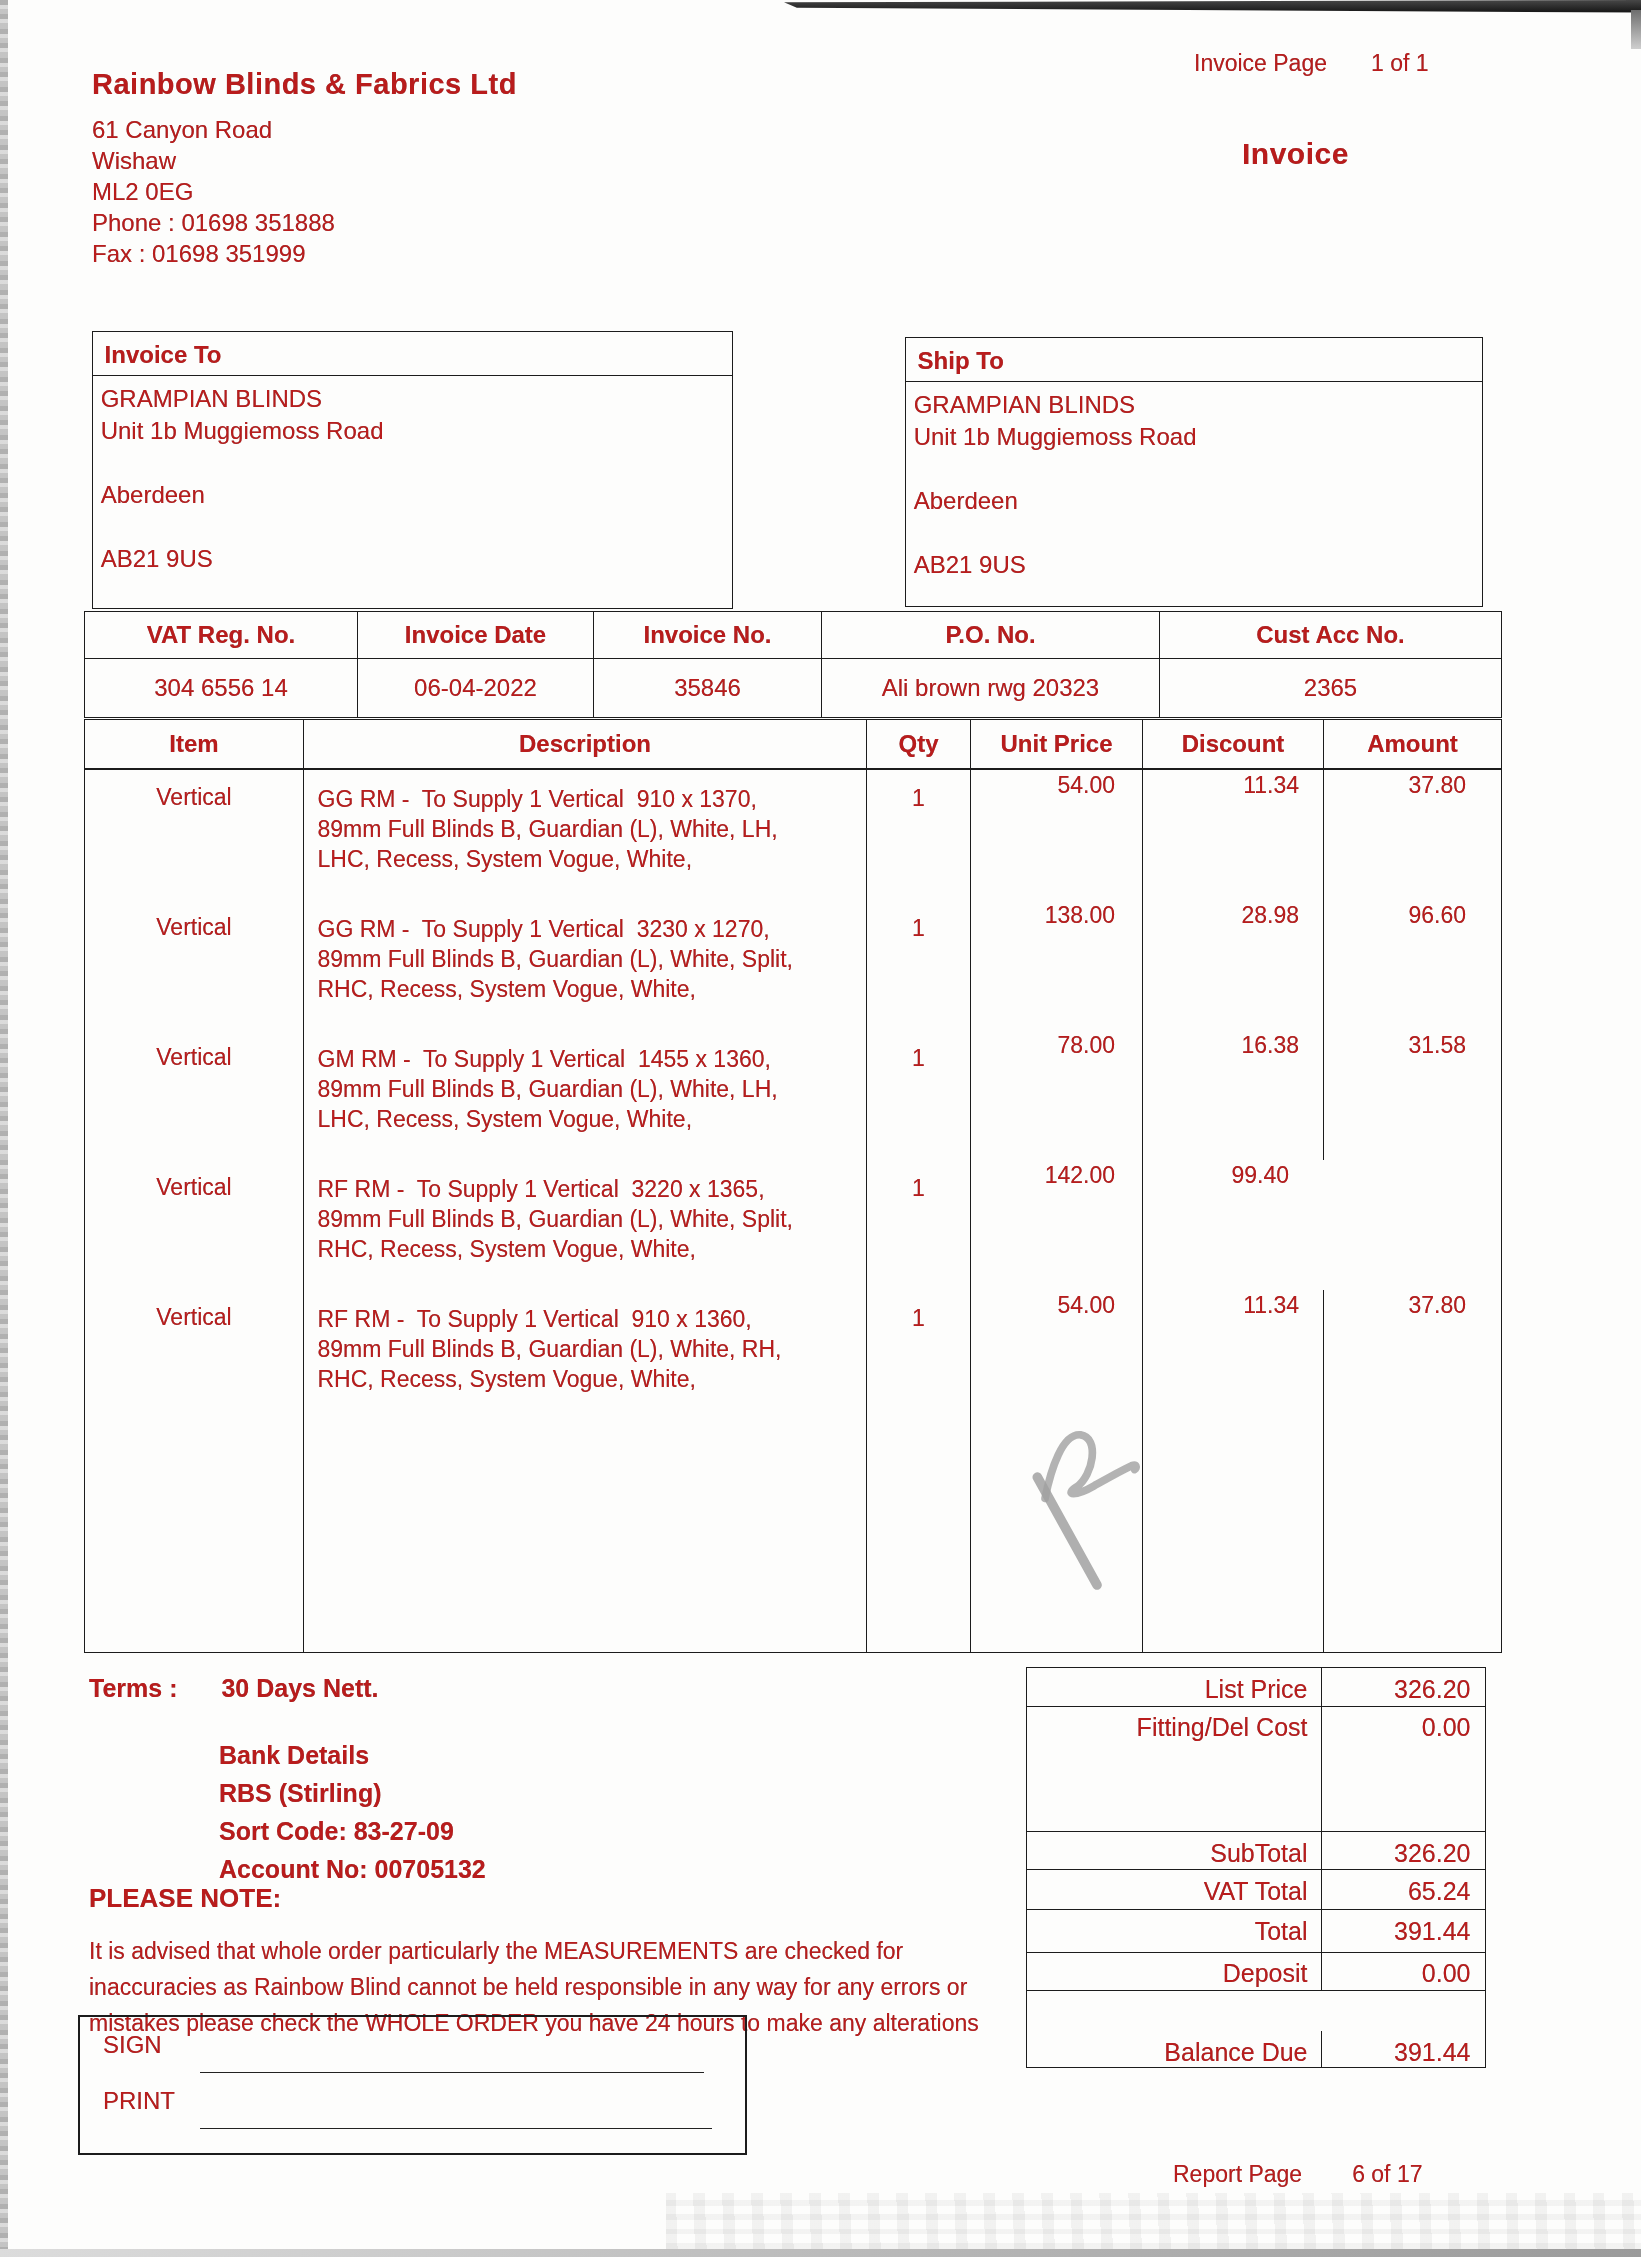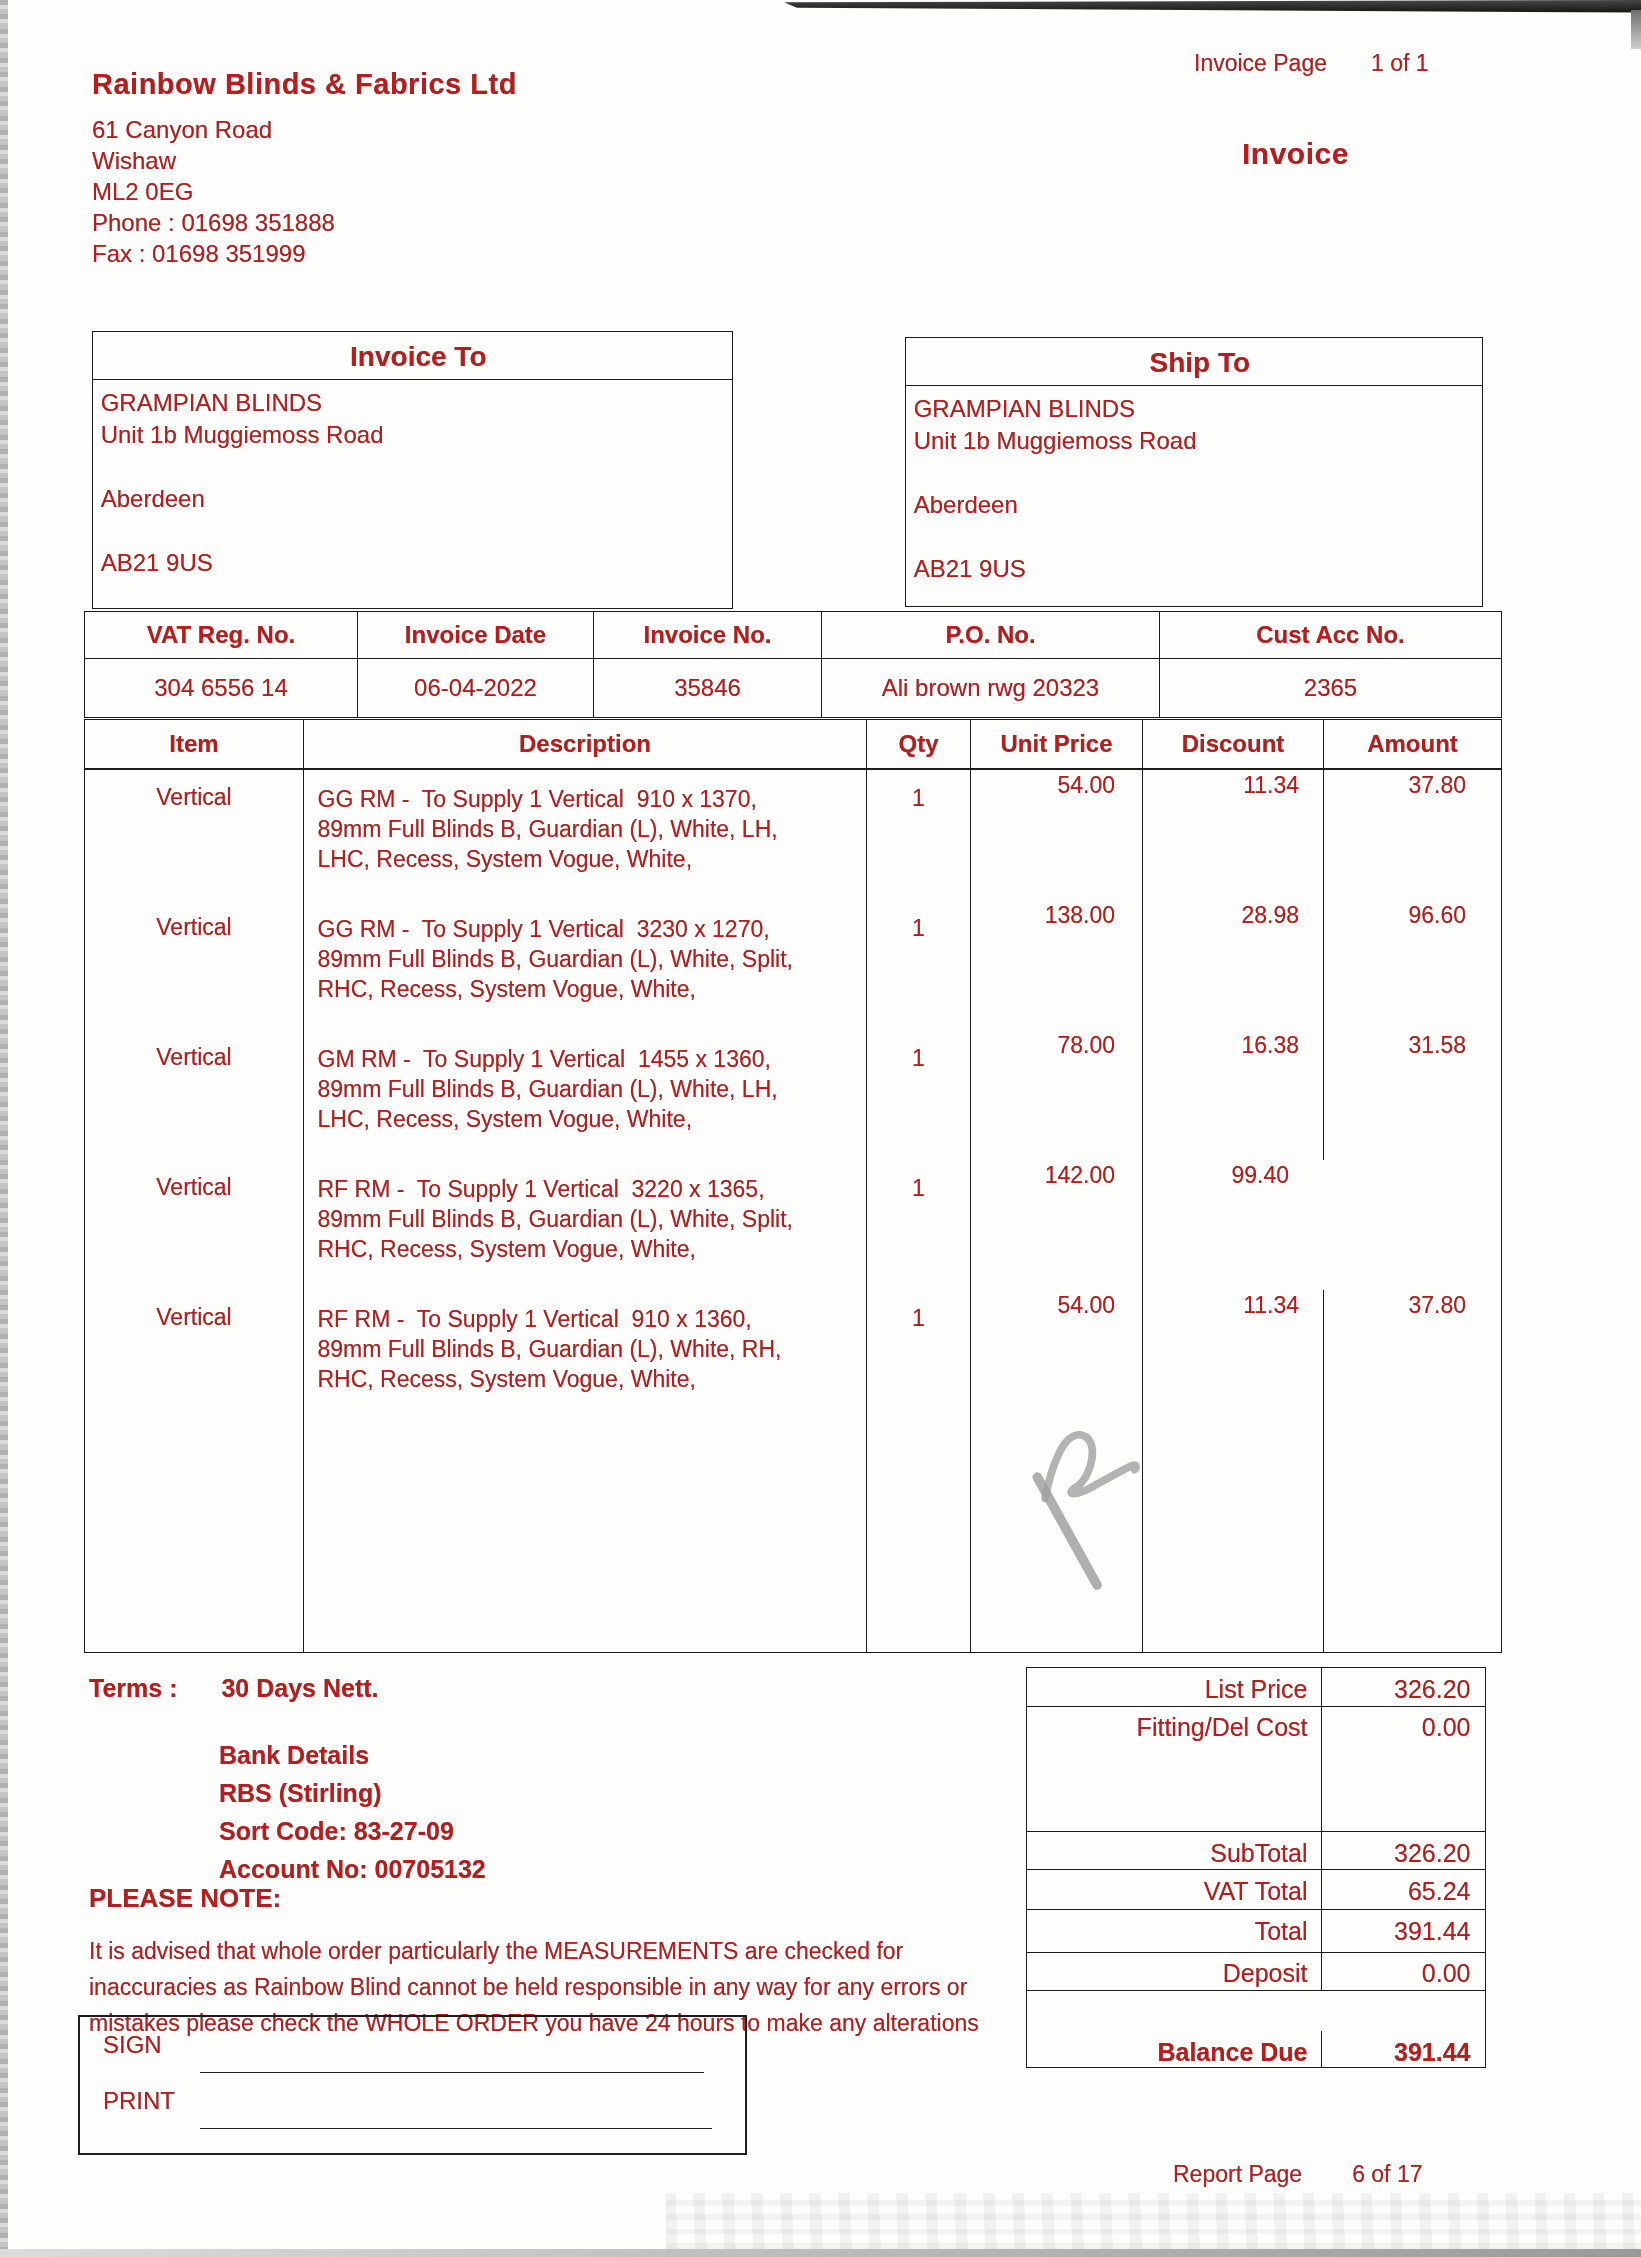--- a/index.html
+++ b/index.html
@@ -27,21 +27,21 @@
   
   .company{left:92px;top:68px;}
   .company-name{font-size:29px;font-weight:bold;letter-spacing:0.5px;}
   .company-address{margin-top:12.6px;font-size:24px;line-height:31px;white-space:pre-wrap;}
   .page-indicator{left:1194px;top:50px;font-size:23px;display:flex;gap:44px;}
   .doc-title{left:1242px;top:137px;font-size:30px;font-weight:bold;letter-spacing:0.5px;}
   
   .addr-box{border:1.9px solid #1c1c1c;background:transparent;}
   .invoice-to{left:92px;top:331px;width:639px;height:276px;}
   .ship-to{left:905px;top:337px;width:576px;height:268px;}
-  .addr-box .box-head{font-size:28px;font-weight:bold;padding:8.7px 0 6.8px 11.6px;border-bottom:1.9px solid #1c1c1c;text-align:center;}
+  .addr-box .box-head{font-size:24px;font-weight:bold;padding:8.7px 0 6.8px 11.6px;border-bottom:1.9px solid #1c1c1c;}
   .addr-box .box-body{font-size:24px;line-height:32px;padding:6.8px 0 0 7.7px;white-space:pre-wrap;}
   
   .info-table{left:84px;top:611px;width:1416px;border:1.9px solid #1c1c1c;}
   .info-row{display:grid;grid-template-columns:273px 236px 228px 338px 1fr;}
   .info-row.head{height:46px;border-bottom:1.9px solid #1c1c1c;}
   .info-row.vals{height:58px;}
   .info-cell{display:flex;align-items:center;justify-content:center;font-size:24px;
     border-right:1.9px solid #1c1c1c;}
   .info-row .info-cell:last-child{border-right:none;}
   .info-row.head .info-cell{font-weight:bold;}
@@ -71,21 +71,21 @@
   .note-body{left:89px;top:1933px;width:966px;font-size:23px;line-height:36px;white-space:pre-wrap;}
   
   .totals{left:1026px;top:1667px;width:458px;height:399px;border:1.9px solid #1c1c1c;
     display:flex;flex-direction:column;}
   .t-row{display:grid;grid-template-columns:1fr 163px;border-bottom:1.9px solid #1c1c1c;}
   .t-row:last-child{border-bottom:none;flex:1;}
   .t-label{text-align:right;padding:6.8px 13.5px 0 0;border-right:1.9px solid #1c1c1c;font-size:25px;}
   .t-value{text-align:right;padding:6.8px 14.5px 0 0;font-size:25px;}
   .t-row.r1{height:42px;} .t-row.r2{height:139px;} .t-row.r3{height:41px;}
   .t-row.r4{height:44px;} .t-row.r5{height:46px;} .t-row.r6{height:42px;}
-  .t-row.bold .t-label,.t-row.bold .t-value{font-weight:bold;margin-top:40px;}
+  .t-row.bold .t-label,.t-row.bold .t-value{font-weight:normal;margin-top:40px;}
   
   .sign-box{left:78px;top:2015px;width:665px;height:136px;border:2.9px solid #1c1c1c;}
   .sign-label{left:23px;top:13.5px;font-size:24px;position:absolute;}
   .print-label{left:23px;top:70px;font-size:24px;position:absolute;}
   .sign-line{left:120px;top:55px;width:504px;border-bottom:1.9px solid #222;position:absolute;}
   .print-line{left:120px;top:111px;width:512px;border-bottom:1.9px solid #222;position:absolute;}
   
   .report-page{left:1173px;top:2161px;font-size:23px;display:flex;gap:50px;}
 </style>
 </head>

